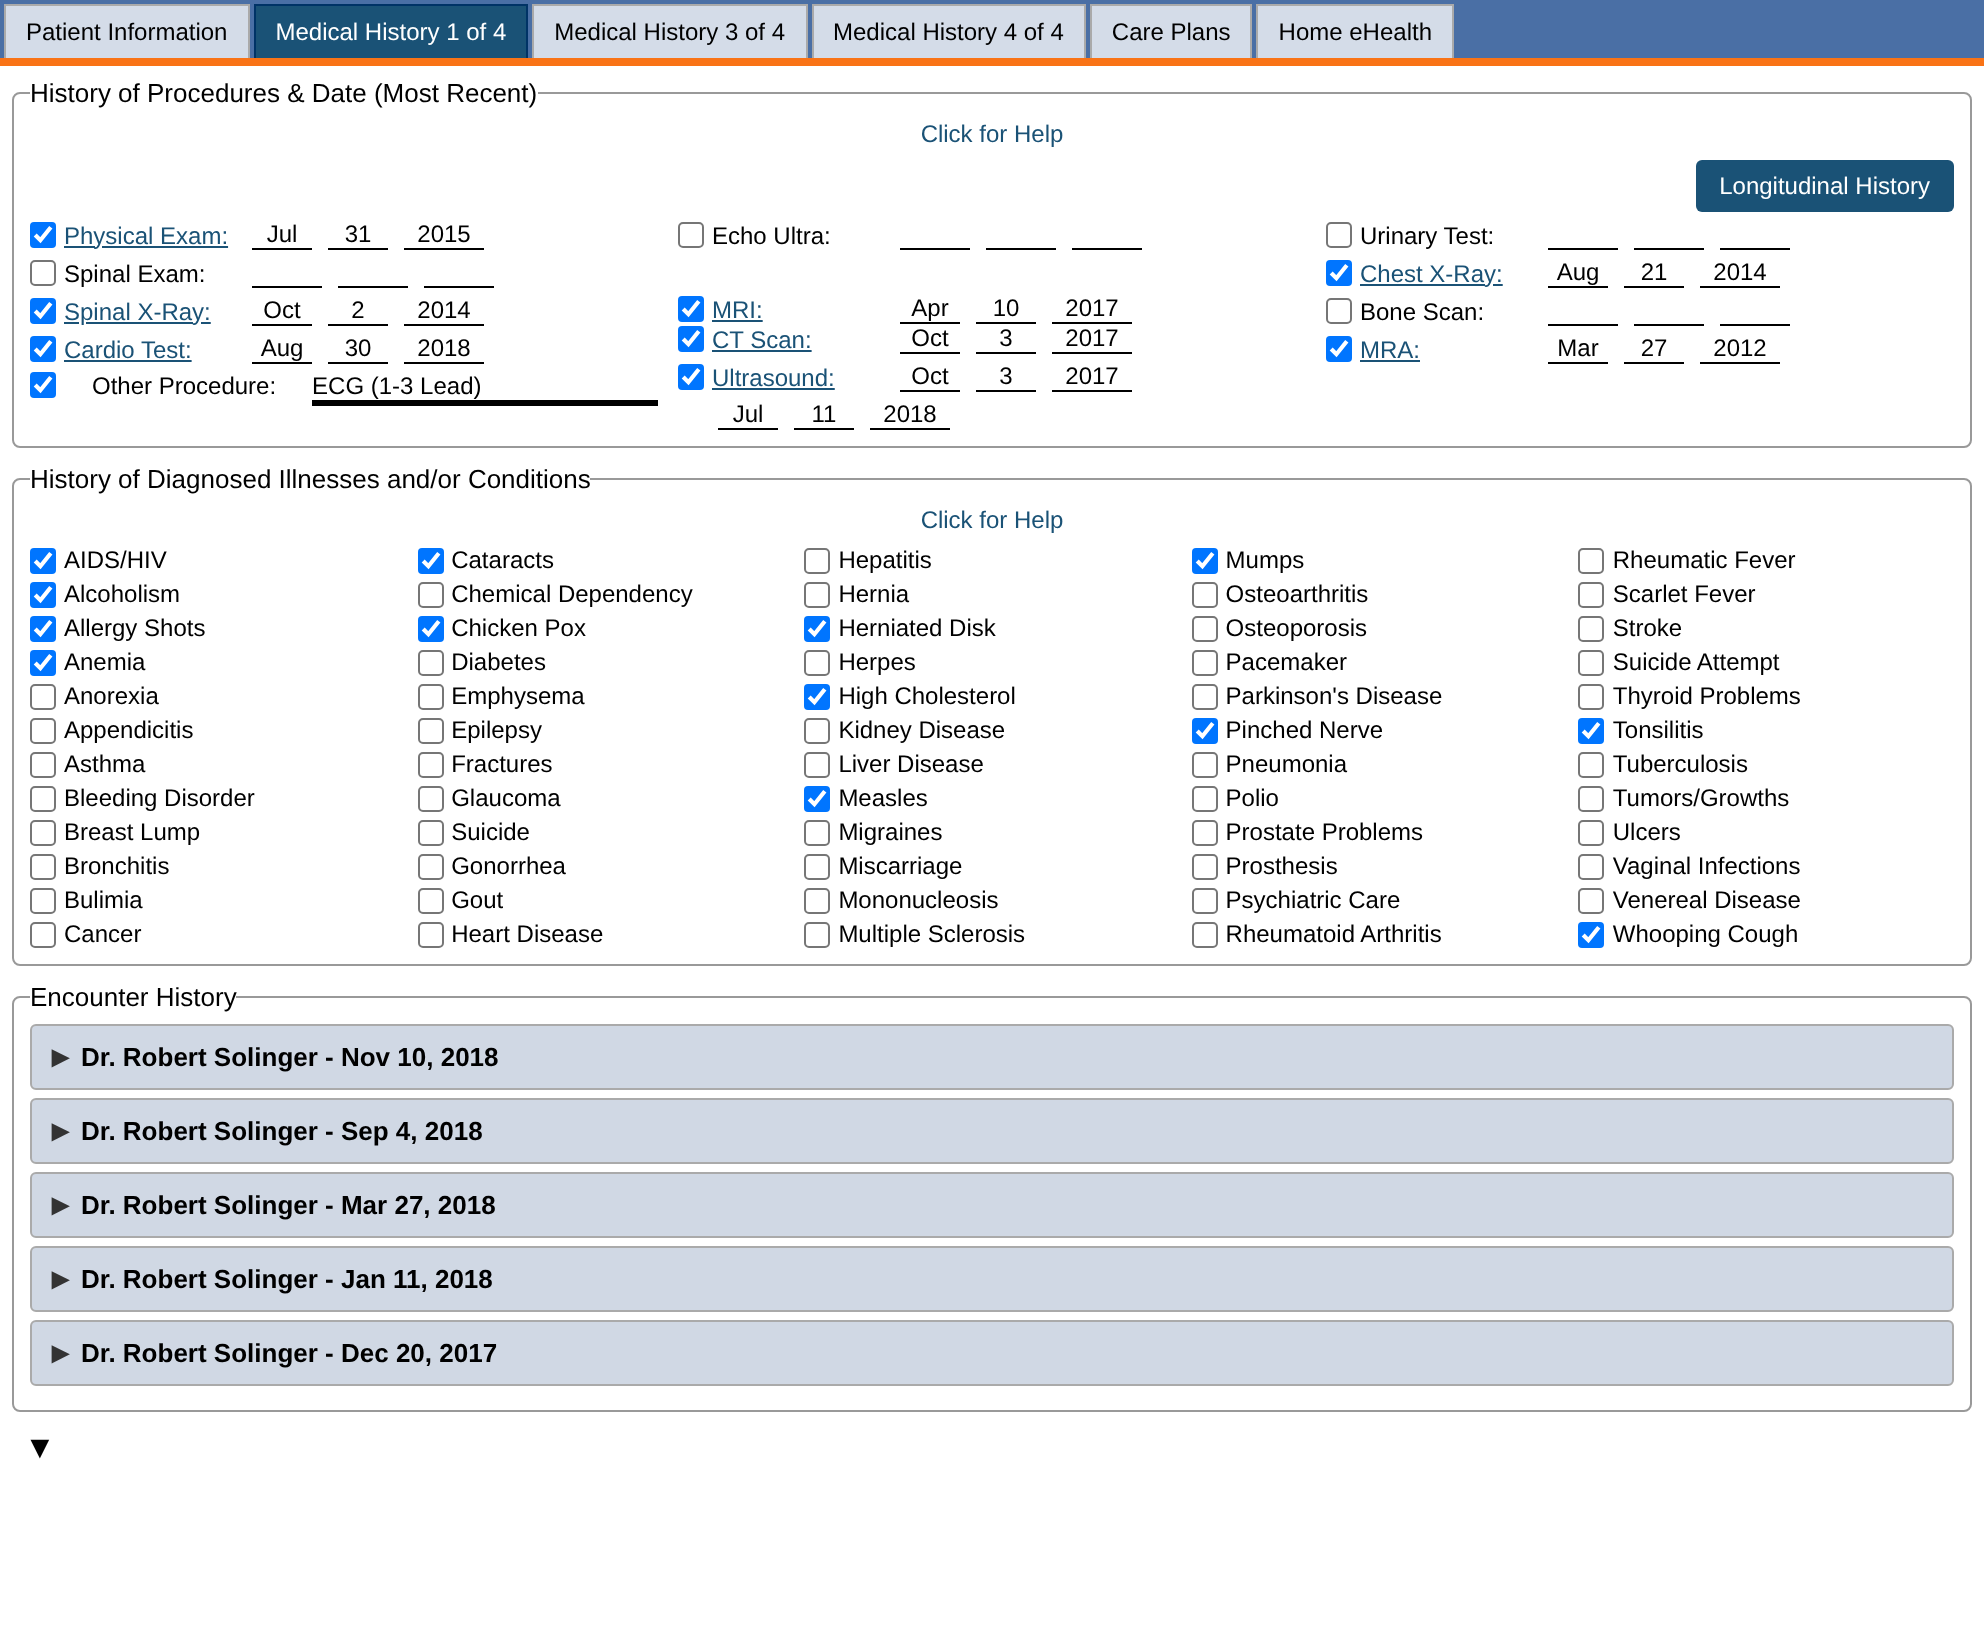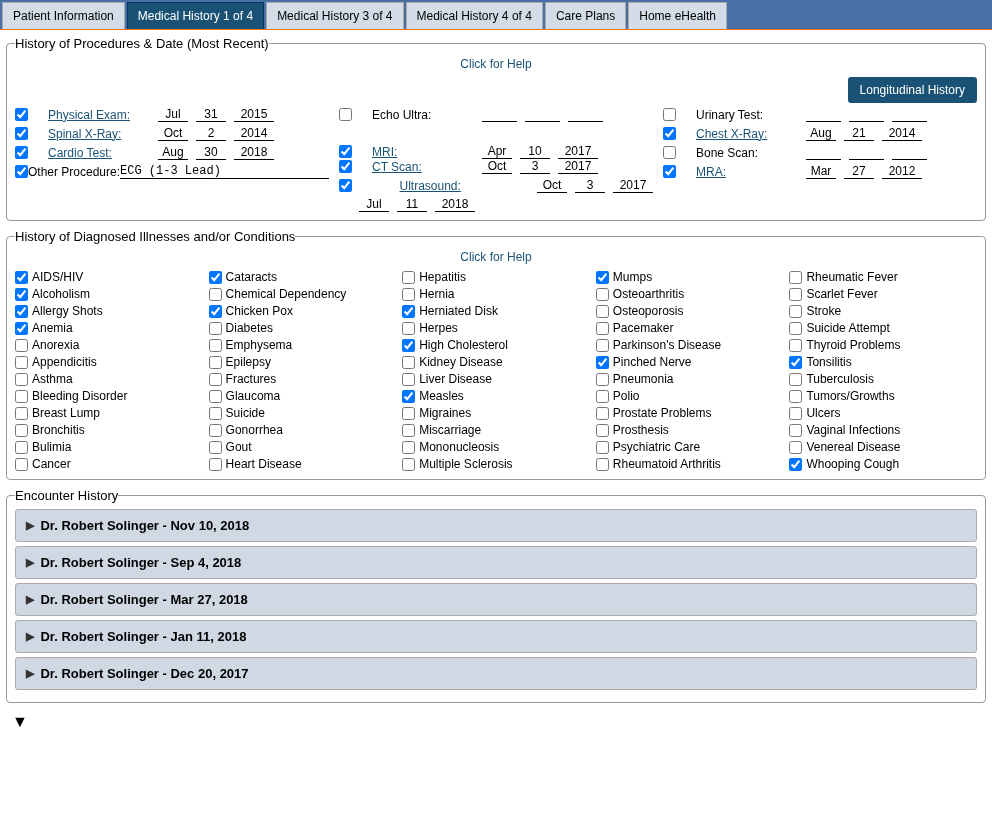--- a/index.html
+++ b/index.html
@@ -1,19 +1,19 @@
 <!DOCTYPE html>
 <html><head>
   <meta charset="utf-8">
   <style>
     * { box-sizing: border-box; margin: 0; padding: 0; }
     body { font-family: Arial, sans-serif; font-size: 13px; background: #fff; color: #000; width: 992px; }
 
     
-    .tabs { display: flex; background: #4a6fa5; padding: 2px 2px 0 2px; border-bottom: 1px solid #f97316; }
+    .tabs { display: flex; background: #4a6fa5; padding: 2px 2px 0 2px; border-bottom: 4px solid #f97316; }
     .tab {
       padding: 6px 10px;
       cursor: pointer;
       font-size: 12px;
       border: 1px solid #aaa;
       background: #d4dce8;
       color: #000;
       margin-right: 2px;
       border-bottom: none;
       white-space: nowrap;
@@ -52,21 +52,21 @@
     
     .procedures-grid {
       display: grid;
       grid-template-columns: 1fr 1fr 1fr;
       gap: 4px 10px;
       clear: both;
     }
     .proc-row {
       display: flex;
       align-items: center;
-      gap: 20px;
+      gap: 4px;
       font-size: 12px;
     }
     .proc-label {
       color: #1a5276;
       text-decoration: underline;
       cursor: pointer;
       white-space: nowrap;
       min-width: 90px;
       font-size: 12px;
     }
@@ -144,30 +144,29 @@
       color: #333;
       font-size: 11px;
     }
 
     
     .bottom-arrow { text-align: left; padding: 2px 6px; font-size: 16px; cursor: pointer; }
 
     
     .other-proc-row {
       display: flex;
-      align-items: center;
-      gap: 0;
+      align-items: flex-start;
+      gap: 18px;
       font-size: 12px;
       margin-top: 2px;
     }
     .other-proc-value {
-      border-bottom: 1px solid #000000;
+      border-bottom: 3px solid #000000;
       flex: 1;
       font-size: 12px;
-      font-family: Liberation Mono, monospace;
     }
   </style>
 </head>
 <body>
 
 <div class="tabs">
 <div class="tab">Patient Information</div>
     <div class="tab active">Medical History 1 of 4</div>
     <div class="tab">Medical History 3 of 4</div>
     <div class="tab">Medical History 4 of 4</div>
@@ -190,20 +189,29 @@
           <div class="proc-row">
             <input type="checkbox" checked="" style="">
             <span class="proc-label">Physical Exam:</span>
             <div class="proc-date">
               <span class="date-part">Jul</span>
               <span class="date-part">31</span>
               <span class="date-part-wide">2015</span>
             </div>
           </div>
           <div class="proc-row" style="margin-top:4px;">
+            <input type="checkbox" style="">
+            <span class="proc-label-plain">Spinal Exam:</span>
+            <div class="proc-date">
+              <span class="date-blank">&nbsp;</span>
+              <span class="date-blank">&nbsp;</span>
+              <span class="date-blank">&nbsp;</span>
+            </div>
+          </div>
+          <div class="proc-row" style="margin-top:4px;">
             <input type="checkbox" checked="" style="">
             <span class="proc-label">Spinal X-Ray:</span>
             <div class="proc-date">
               <span class="date-part">Oct</span>
               <span class="date-part">2</span>
               <span class="date-part-wide">2014</span>
             </div>
           </div>
           <div class="proc-row" style="margin-top:4px;">
             <input type="checkbox" checked="" style="">
@@ -242,21 +250,21 @@
           </div>
           <div class="proc-row" style="margin-top:0;">
             <input type="checkbox" checked="" style="">
             <span class="proc-label">CT Scan:</span>
             <div class="proc-date">
               <span class="date-part">Oct</span>
               <span class="date-part">3</span>
               <span class="date-part-wide">2017</span>
             </div>
           </div>
-          <div class="proc-row" style="margin-top:4px;justify-content:space-between;">
+          <div class="proc-row" style="margin-top:4px;">
             <input type="checkbox" checked="" style="">
             <span class="proc-label">Ultrasound:</span>
             <div class="proc-date">
               <span class="date-part">Oct</span>
               <span class="date-part">3</span>
               <span class="date-part-wide">2017</span>
             </div>
           </div>
           <div class="proc-row" style="margin-top:4px;">
             <div style="margin-left:20px;">

